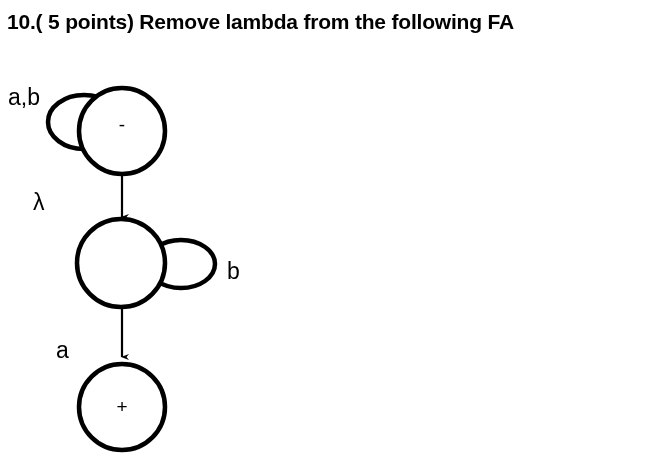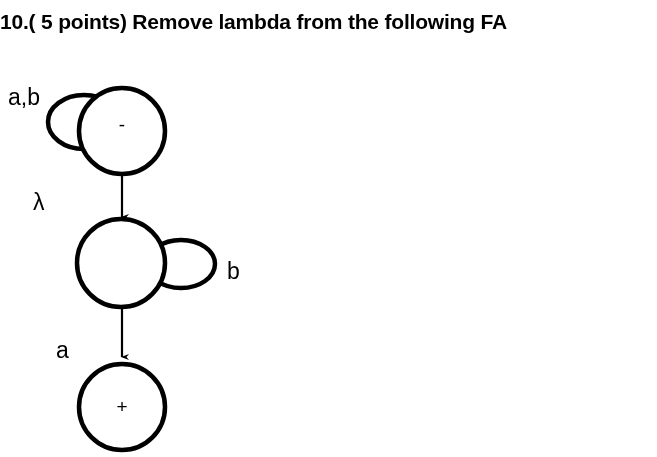--- a/index.html
+++ b/index.html
@@ -15,21 +15,21 @@
     color: #000000;
   }
   #page {
     position: relative;
     width: 657px;
     height: 457px;
     background: #ffffff;
   }
   .question-title {
     position: absolute;
-    left: 0;
+    left: 7px;
     top: 7px;
     font-size: 21px;
     font-weight: bold;
     letter-spacing: -0.2px;
     white-space: nowrap;
     line-height: 30px;
     color: #000000;
   }
   #fa-diagram {
     position: absolute;

